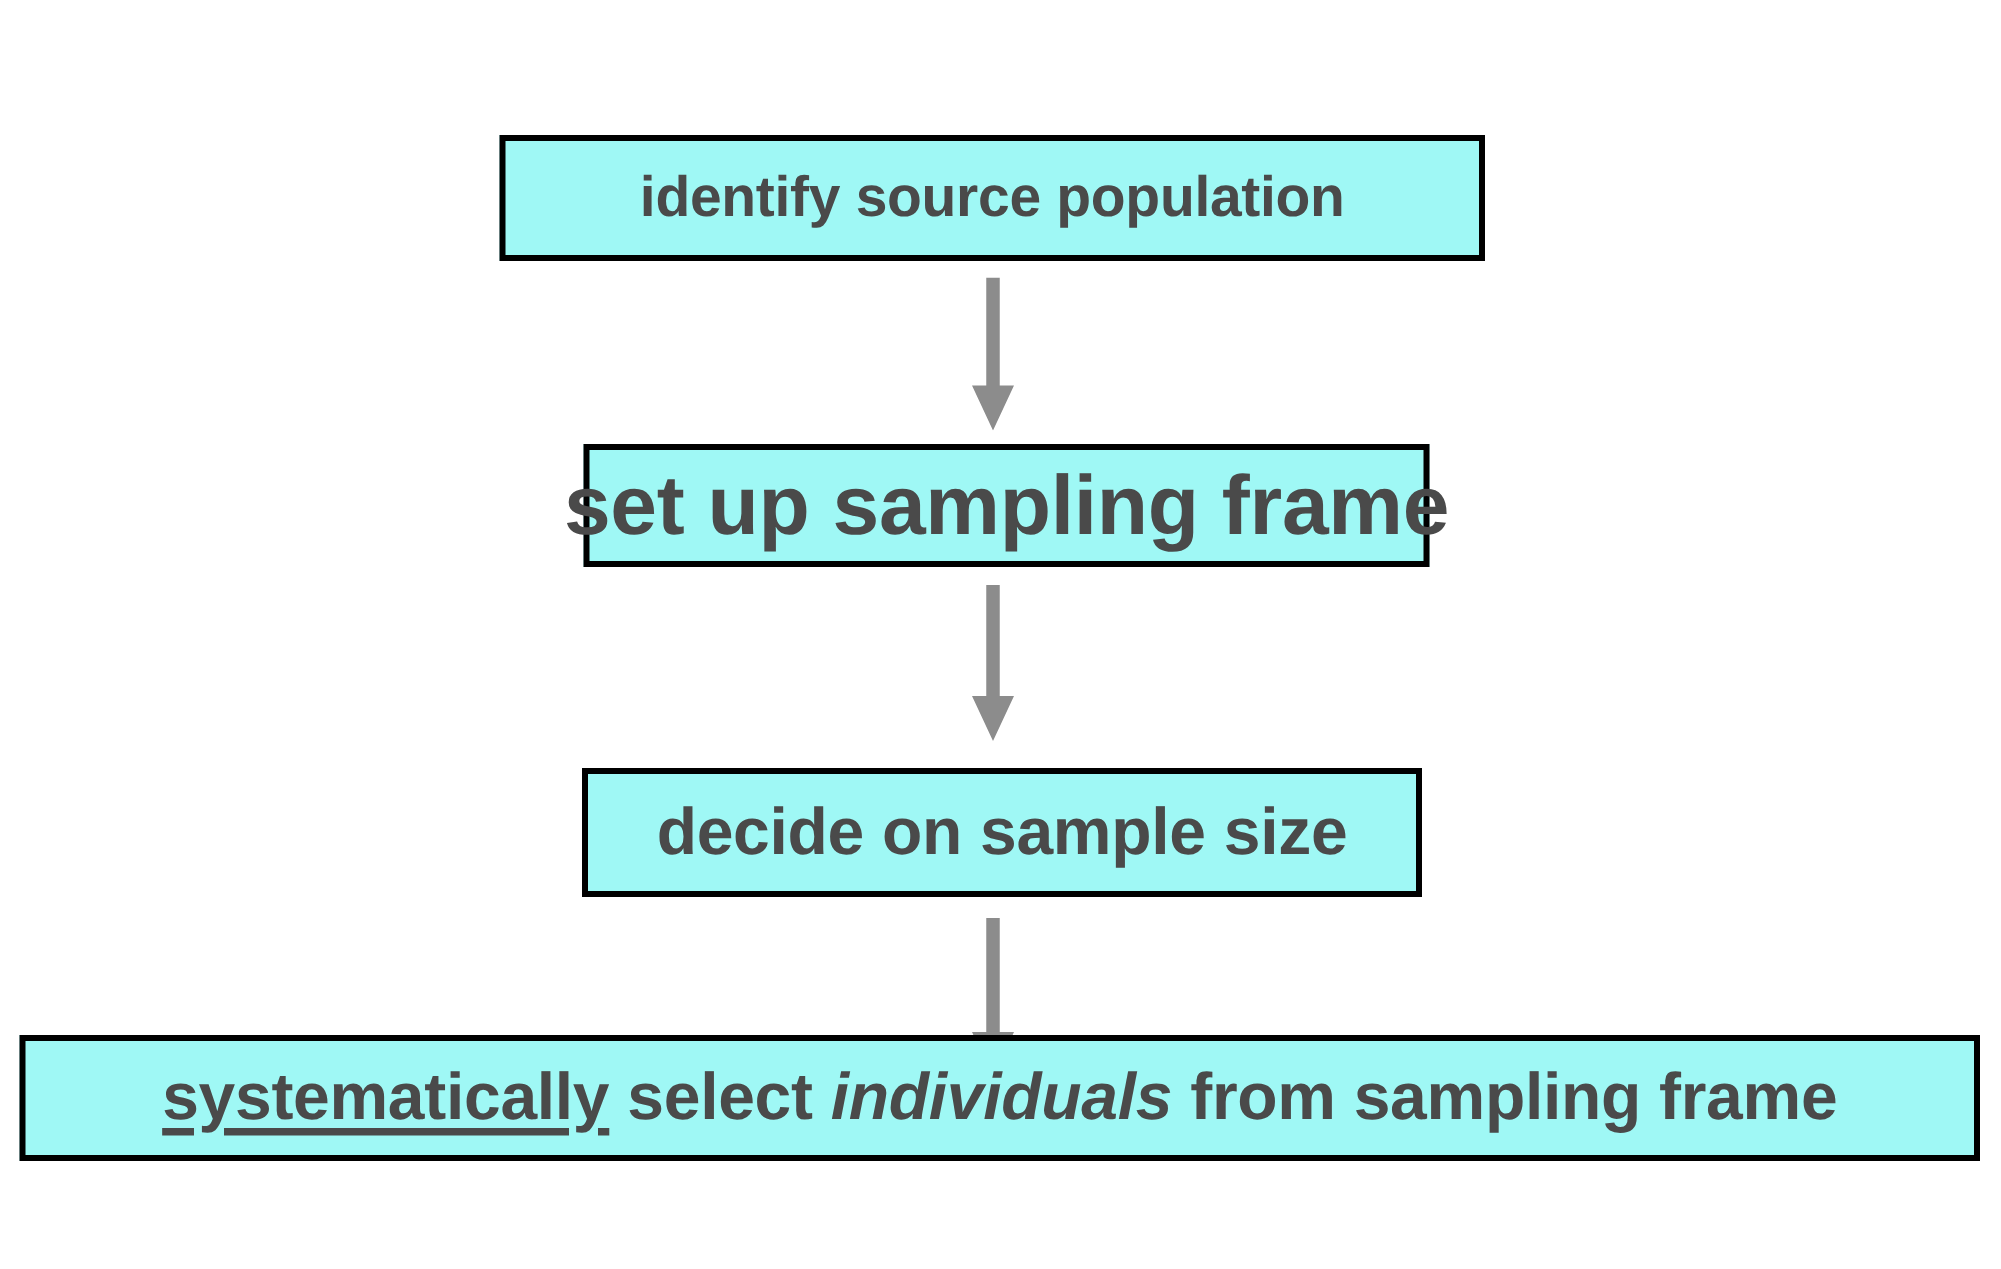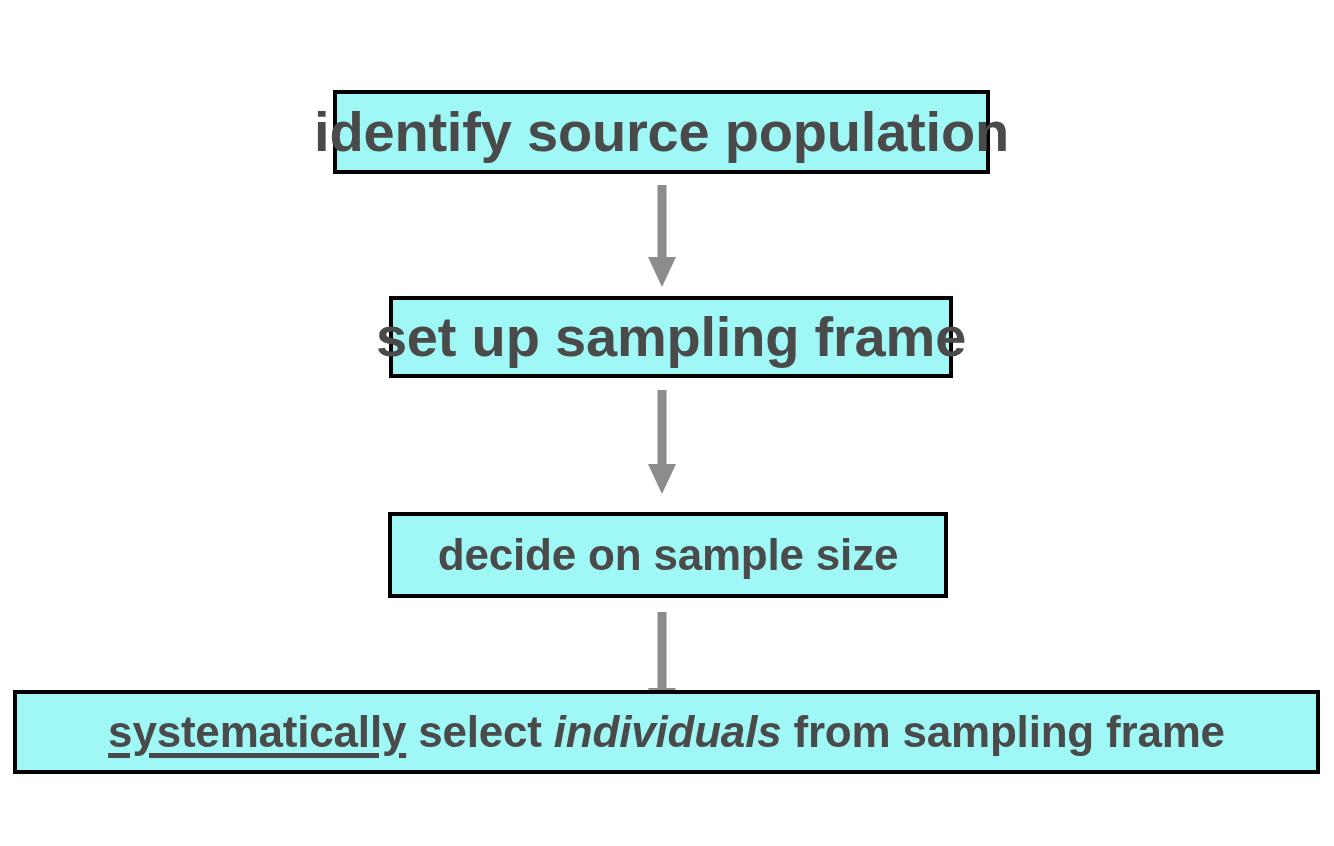--- a/index.html
+++ b/index.html
@@ -28,21 +28,21 @@
     color: #4a4a4a;
     font-weight: bold;
     letter-spacing: -0.2px;
     white-space: nowrap;
   }
   .node .label {
     display: block;
     line-height: 1;
   }
 
-  #node-1 { left: 333px; top: 90px;  width: 657px;  height: 84px;  font-size: 56px; }
+  #node-1 { left: 333px; top: 90px;  width: 657px;  height: 84px;  font-size: 38px; }
   #node-2 { left: 389px; top: 296px; width: 564px;  height: 82px;  font-size: 56px; }
   #node-3 { left: 388px; top: 512px; width: 560px;  height: 86px;  font-size: 44px; }
   #node-4 { left: 13px;  top: 690px; width: 1307px; height: 84px;  font-size: 44px; }
 
   
   .u-run {
     text-decoration: underline;
     text-decoration-thickness: 5px;
     text-underline-offset: 6px;
   }

